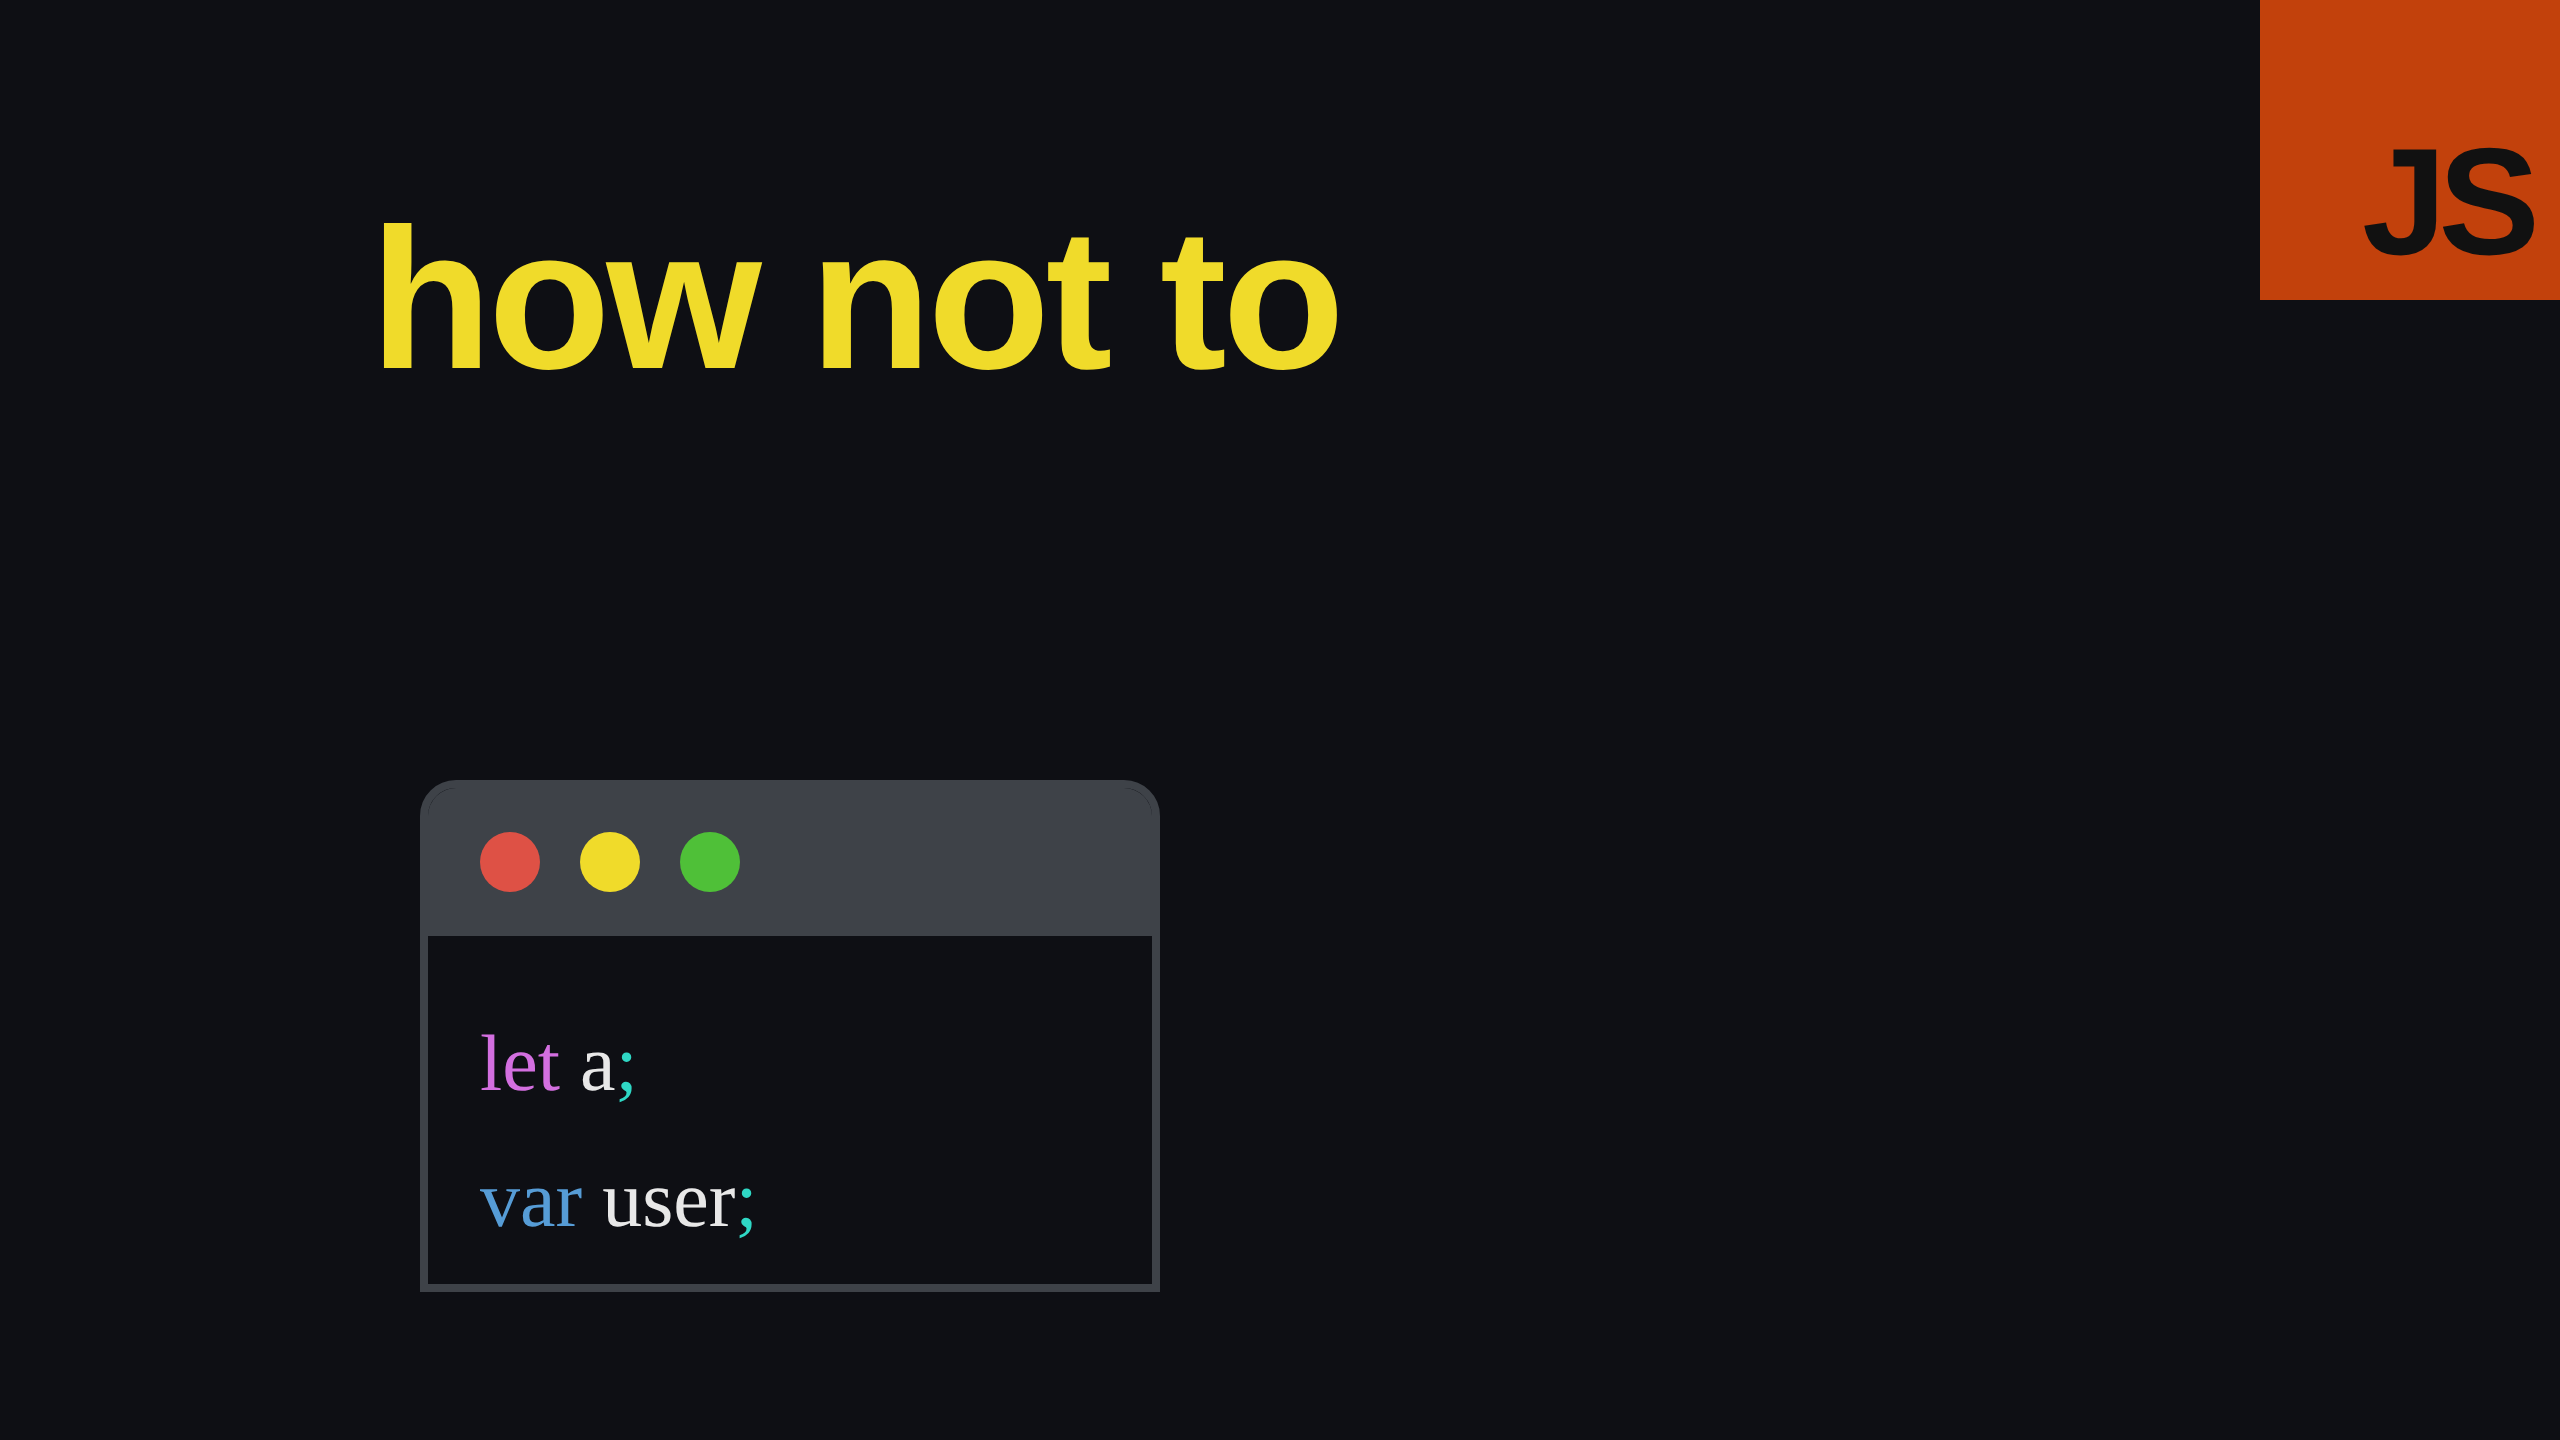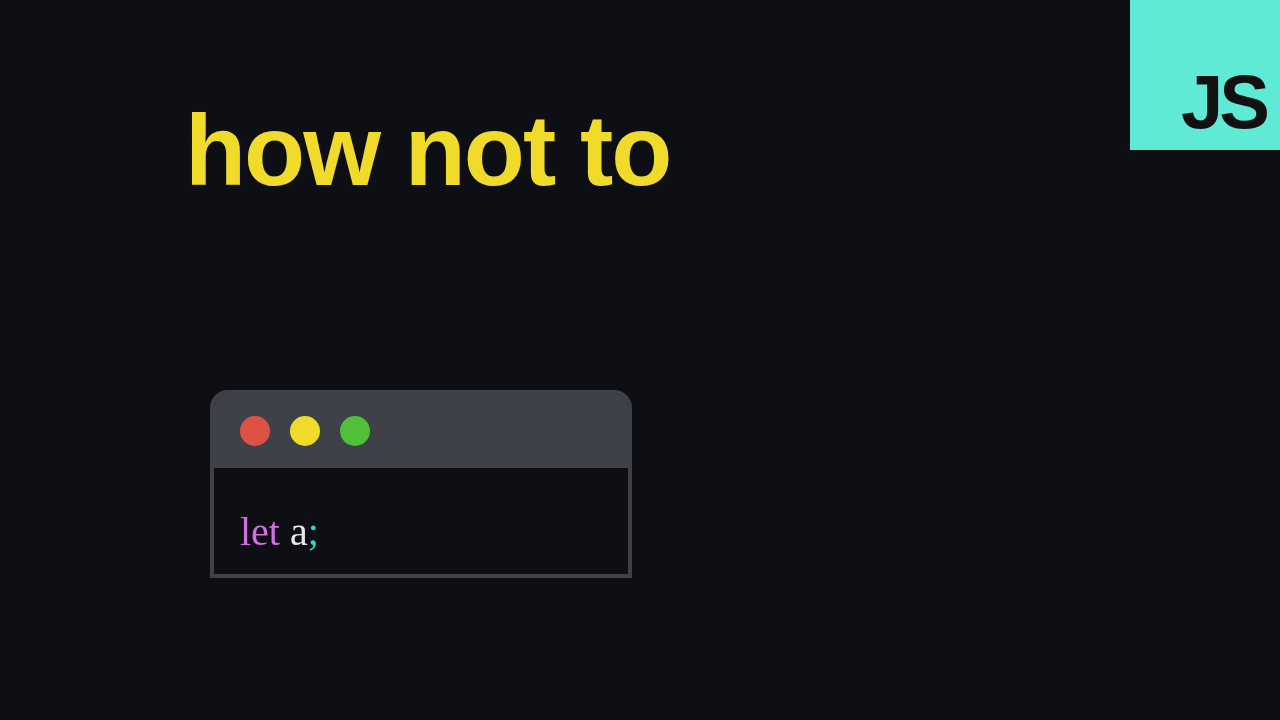--- a/index.html
+++ b/index.html
@@ -10,21 +10,21 @@
     position: relative;
     overflow: hidden;
     font-family: Georgia, 'Times New Roman', serif;
   }
   .js-badge {
     position: absolute;
     top: 0;
     right: 0;
     width: 150px;
     height: 150px;
-    background: #5eead4;
+    background: #c2410c;
     display: flex;
     align-items: flex-end;
     justify-content: flex-end;
     padding: 10px 14px;
   }
   .js-badge-text {
     font-family: Arial, Helvetica, sans-serif;
     font-weight: 900;
     font-size: 76px;
     color: #111;
@@ -51,21 +51,21 @@
     font-size: 150px;
     color: #ffffff;
     letter-spacing: -3px;
     line-height: 1;
     margin-top: 18px;
   }
   .code-window {
     position: absolute;
     top: 390px;
     left: 210px;
-    width: 422px;
+    width: 370px;
     background: #0e0f14;
     border: 4px solid #3e4248;
     border-radius: 18px 18px 0 0;
     overflow: hidden;
   }
   .code-titlebar {
     background: #3e4248;
     height: 74px;
     display: flex;
     align-items: center;
@@ -104,14 +104,15 @@
 </div>
 
 <div class="code-window">
   <div class="code-titlebar">
     <div class="dot dot-red"></div>
     <div class="dot dot-yellow"></div>
     <div class="dot dot-green"></div>
   </div>
   <div class="code-body" id="code-body">
       <div class="code-line"><span class="kw-let">let</span> <span class="ident">a</span><span class="semi">;</span></div>
+      <div class="code-line"><span class="kw-var">var</span> <span class="ident">user</span><span class="semi">;</span></div>
     </div>
 </div>
 
 </body></html>

